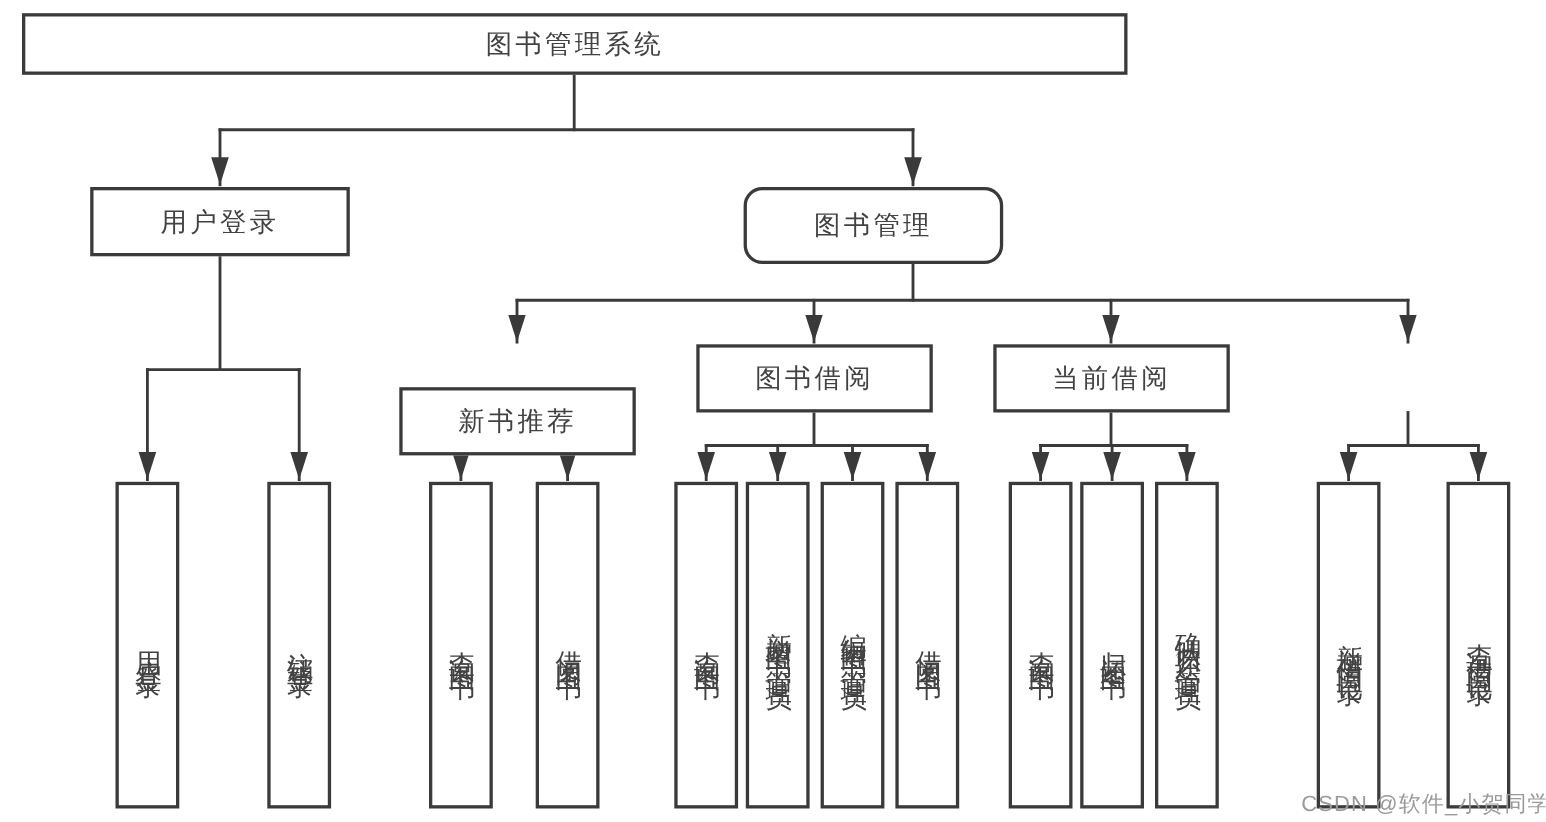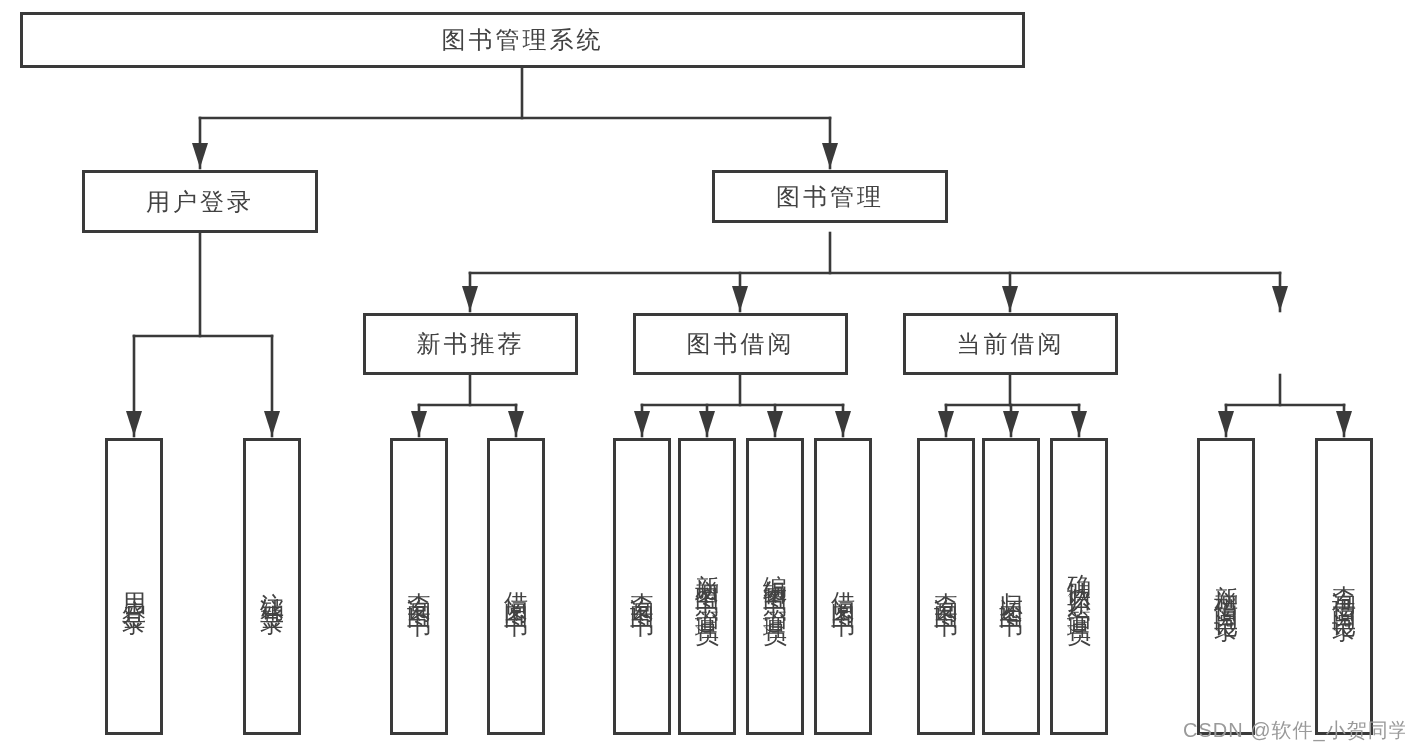--- a/index.html
+++ b/index.html
@@ -49,23 +49,23 @@
     text-orientation: mixed;
     letter-spacing: 7px;
     white-space: normal;
     top: 438px;
     width: 58px;
     height: 297px;
     font-size: 24px;
   }
   .root-box  { left: 20px;  top: 12px;  width: 1005px; height: 56px; }
   .l2-user   { left: 82px;  top: 170px; width: 236px;  height: 63px; }
-  .l2-book   { left: 712px; top: 170px; width: 236px;  height: 53px; }
+  .l2-book   { left: 676px; top: 170px; width: 236px;  height: 70px; border-radius: 17px; }
   .l3 { top: 313px; width: 215px; height: 62px; }
-  .l3-1 { left: 363px; }
+  .l3-1 { left: 363px; margin-top: 39px; }
   .l3-2 { left: 633px; }
   .l3-3 { left: 903px; }
   .l3-4 { left: 1173px; }
   .leaf-1  { left: 105px; }
   .leaf-2  { left: 243px; }
   .leaf-3  { left: 390px; }
   .leaf-4  { left: 487px; }
   .leaf-5  { left: 613px; }
   .leaf-6  { left: 678px; }
   .leaf-7  { left: 746px; }

